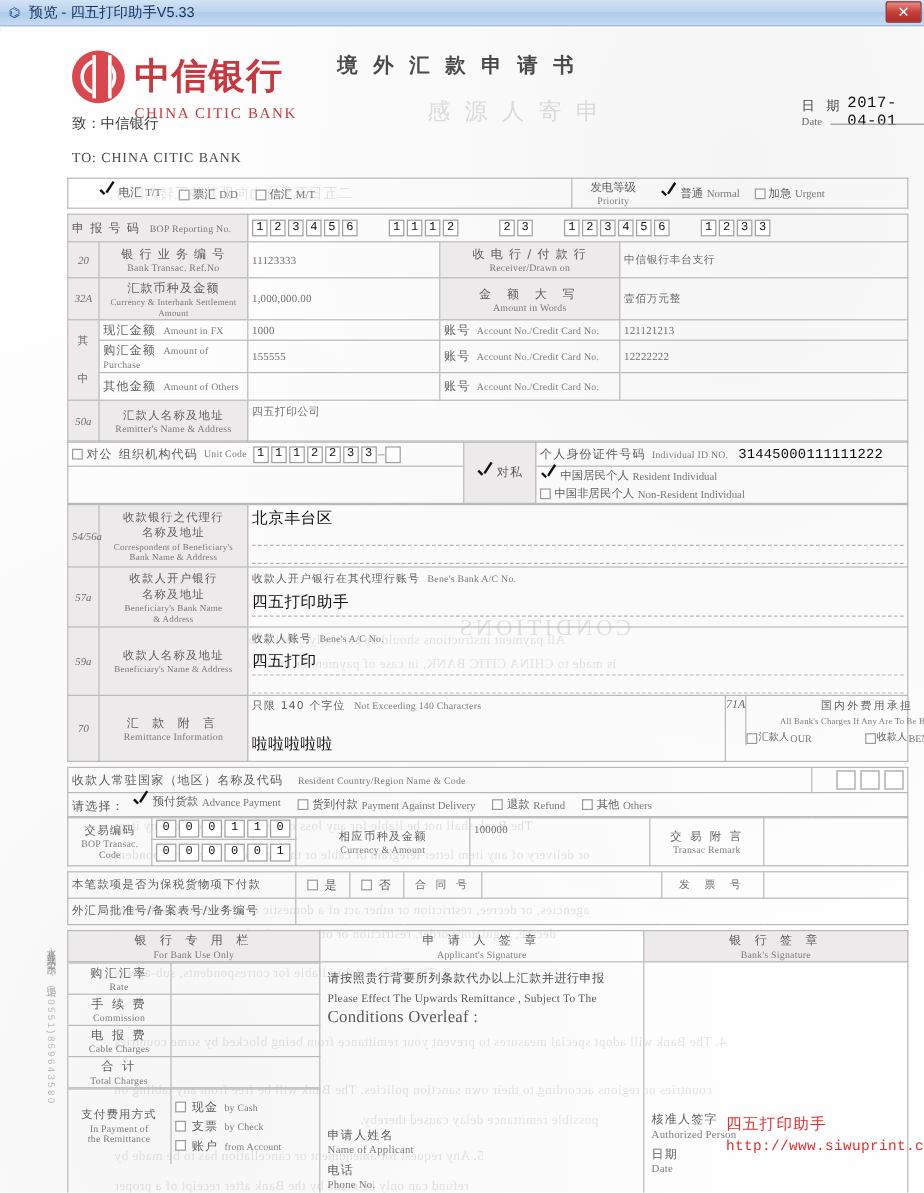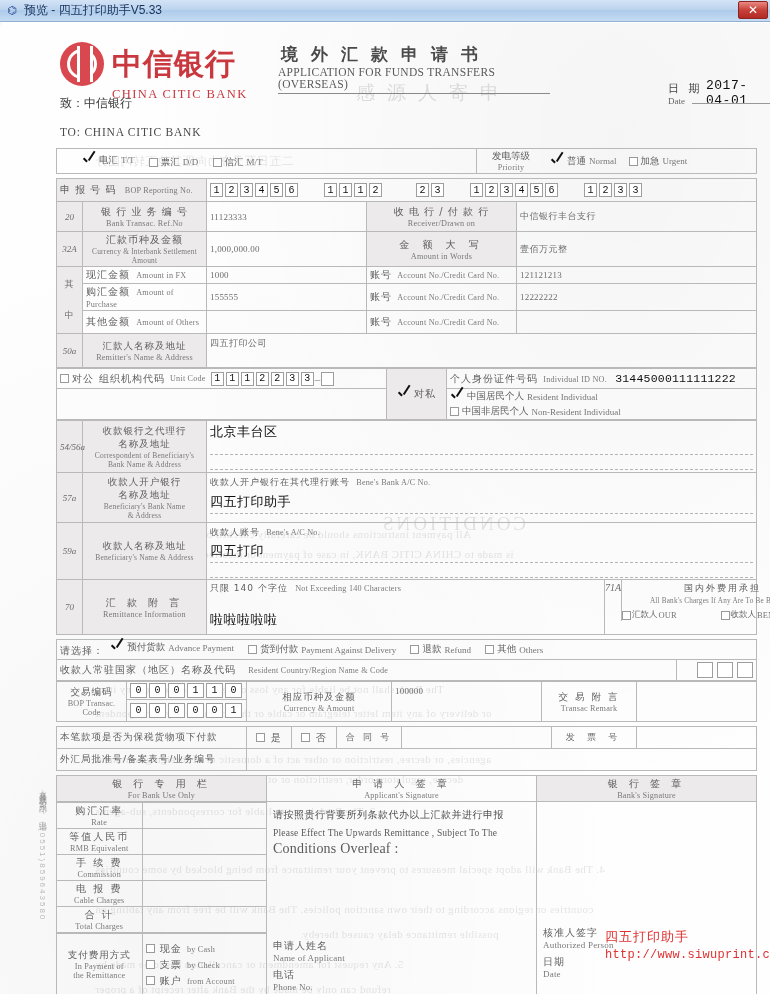--- a/index.html
+++ b/index.html
@@ -235,21 +235,20 @@
         <div class="citic-mark"></div>
         <div>
           <div class="bank-cn">中信银行</div>
         </div>
       </div>
       <div class="bank-en" style="position:absolute;left:4px;top:52px;">CHINA CITIC BANK</div>
       <div class="to-cn">致：中信银行</div>
       <div class="to-en">TO:  CHINA CITIC BANK</div>
 
       <div class="title-cn">境外汇款申请书</div>
-      <div class="title-en">APPLICATION FOR FUNDS TRANSFERS (OVERSEAS)</div>
       <div class="ghost-mid">感源人寄申</div>
 
       <div class="date-lbl-cn">日 期</div>
       <div class="date-lbl-en">Date</div>
       <div class="date-val">2017-04-01</div>
       <div class="date-rule"></div>
     </div>
 
     <table class="tbl">
       <colgroup>
@@ -587,20 +586,33 @@
     </tbody>
       </table>
 
     <table class="tbl" style="margin-top:4px;">
       <colgroup>
           <col style="width:620px">
           <col style="width:80px">
         </colgroup>
       <tbody>
           <tr>
+        <td style="height:21px;">
+          <span class="lbl-cn">收款人常驻国家（地区）名称及代码</span>
+          <span class="lbl-en" style="margin-left:10px;">Resident Country/Region Name &amp; Code</span>
+        </td>
+        <td>
+          <div class="digits" style="justify-content:flex-end;gap:4px;">
+            <span class="dbox" style="width:16px;height:16px;"></span>
+            <span class="dbox" style="width:16px;height:16px;"></span>
+            <span class="dbox" style="width:16px;height:16px;"></span>
+          </div>
+        </td>
+      </tr>
+      <tr>
         <td colspan="2" style="height:20px;">
           <span class="lbl-cn" style="margin-right:4px;">请选择：</span>
           <span class="opt">
             <span class="tick"></span>
             <span class="ocn">预付货款</span>
             <span class="oen">Advance Payment</span>
           </span>
           <span class="opt">
             <span class="cbx"></span>
             <span class="ocn">货到付款</span>
@@ -611,33 +623,20 @@
             <span class="ocn">退款</span>
             <span class="oen">Refund</span>
           </span>
           <span class="opt">
             <span class="cbx"></span>
             <span class="ocn">其他</span>
             <span class="oen">Others</span>
           </span>
         </td>
       </tr>
-      <tr>
-        <td style="height:21px;">
-          <span class="lbl-cn">收款人常驻国家（地区）名称及代码</span>
-          <span class="lbl-en" style="margin-left:10px;">Resident Country/Region Name &amp; Code</span>
-        </td>
-        <td>
-          <div class="digits" style="justify-content:flex-end;gap:4px;">
-            <span class="dbox" style="width:16px;height:16px;"></span>
-            <span class="dbox" style="width:16px;height:16px;"></span>
-            <span class="dbox" style="width:16px;height:16px;"></span>
-          </div>
-        </td>
-      </tr>
     </tbody>
       </table>
 
     <table class="tbl">
       <colgroup>
           <col style="width:70px">
           <col style="width:120px">
           <col style="width:145px">
           <col style="width:150px">
           <col style="width:95px">
@@ -752,27 +751,20 @@
           <table class="tbl" style="width:100%;border:0;" id="bank-rows-table">
             <colgroup>
                   <col style="width:85px">
                   <col style="width:125px">
                 </colgroup>
             <tbody id="bank-rows-body">
                   <tr>
                     <td class="cc" style="height: 24px; border-left: 0px;">
                       <div class="lbl-cn" style="font-size: 10px; letter-spacing: 2px;">购汇汇率</div>
                       <div class="lbl-en">Rate</div>
-                    </td>
-                    <td class="filled" style="border-right: 0px;"></td>
-                  </tr>
-                  <tr>
-                    <td class="cc" style="height: 24px; border-left: 0px;">
-                      <div class="lbl-cn" style="font-size: 10px; letter-spacing: 2px;">等值人民币</div>
-                      <div class="lbl-en">RMB Equivalent</div>
                     </td>
                     <td class="filled" style="border-right: 0px;"></td>
                   </tr>
                   <tr>
                     <td class="cc" style="height: 24px; border-left: 0px;">
                       <div class="lbl-cn" style="font-size: 10px; letter-spacing: 2px;">手 续 费</div>
                       <div class="lbl-en">Commission</div>
                     </td>
                     <td class="filled" style="border-right: 0px;"></td>
                   </tr>

